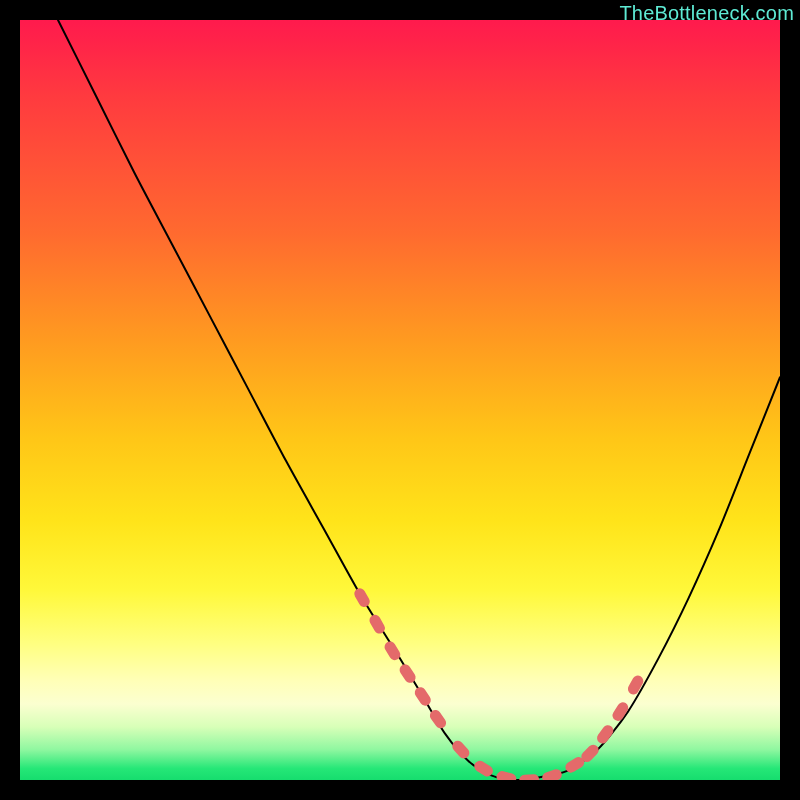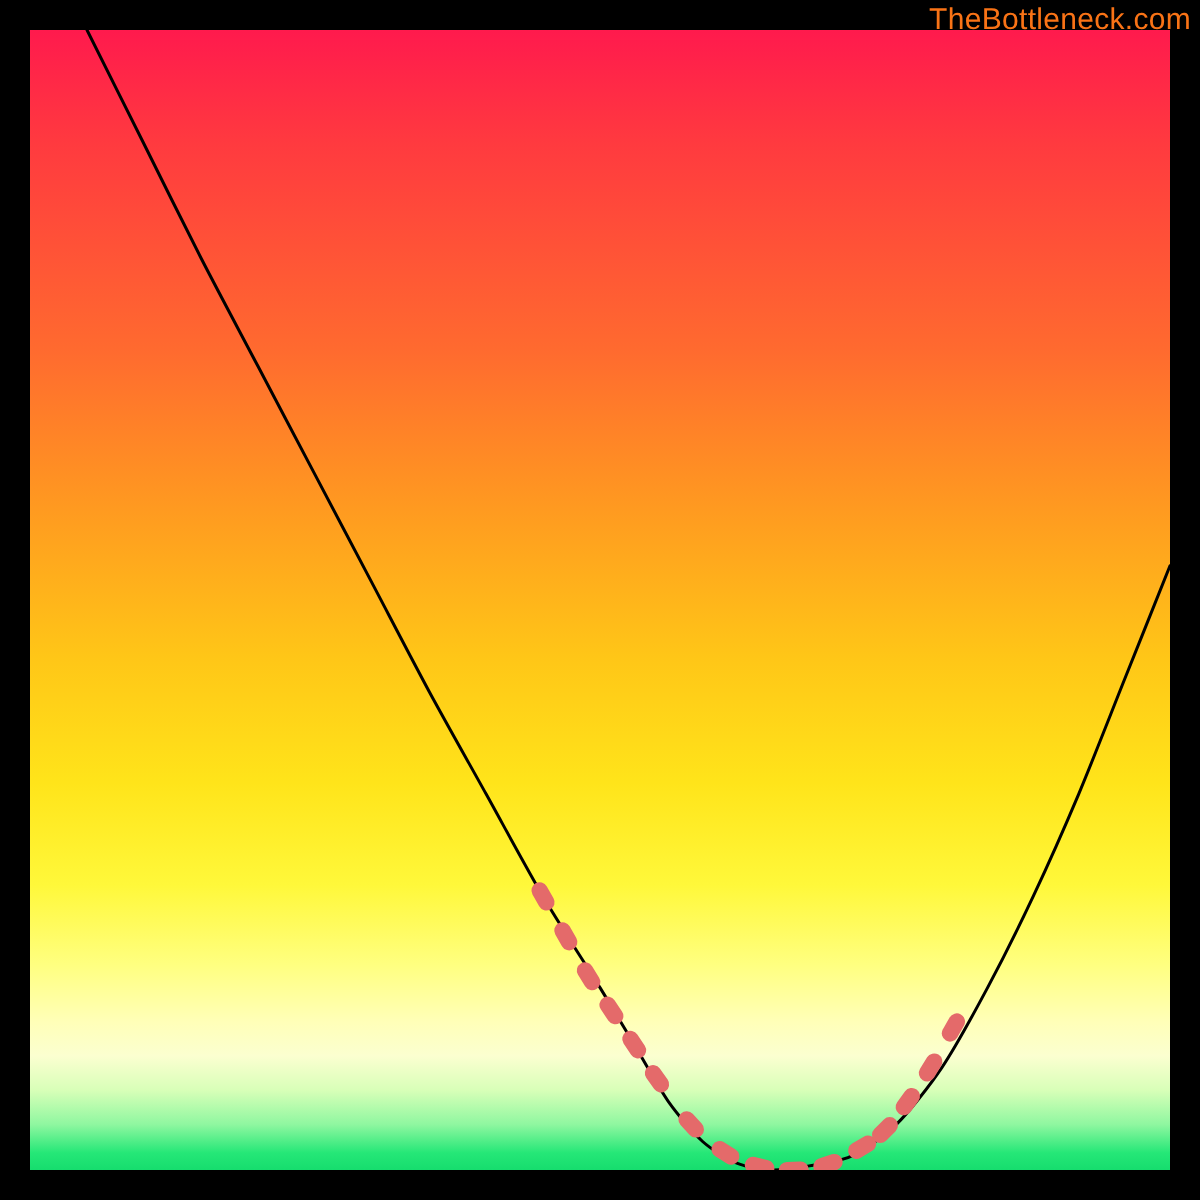--- a/index.html
+++ b/index.html
@@ -44,21 +44,21 @@
       #D8FFB8 93%,
       #8FF7A0 96%,
       #25E777 98.5%,
       #16DD6E 100%
     );
   }
   .watermark {
     position: absolute;
     top: 2px;
     right: 6px;
-    color: #f97316;
+    color: #5eead4;
     font-size: 20px;
     letter-spacing: 0.2px;
     font-weight: 400;
     user-select: none;
   }
   svg.curve {
     position: absolute;
     inset: 0;
   }
 </style>

